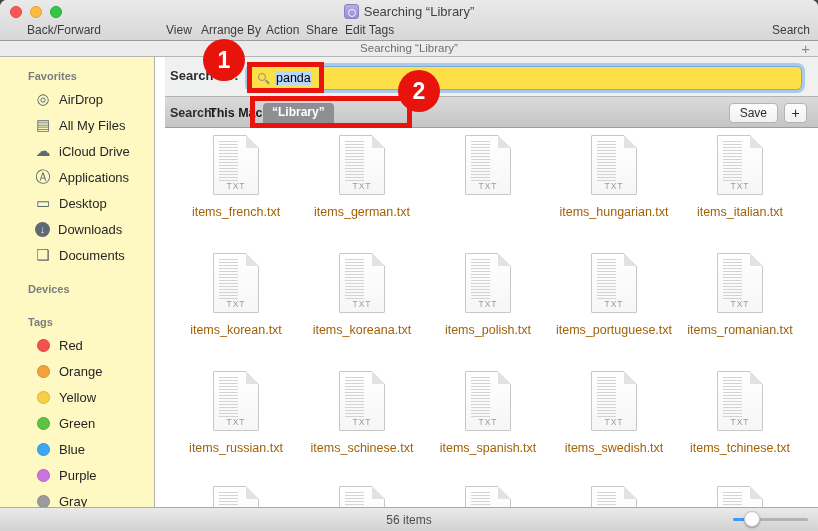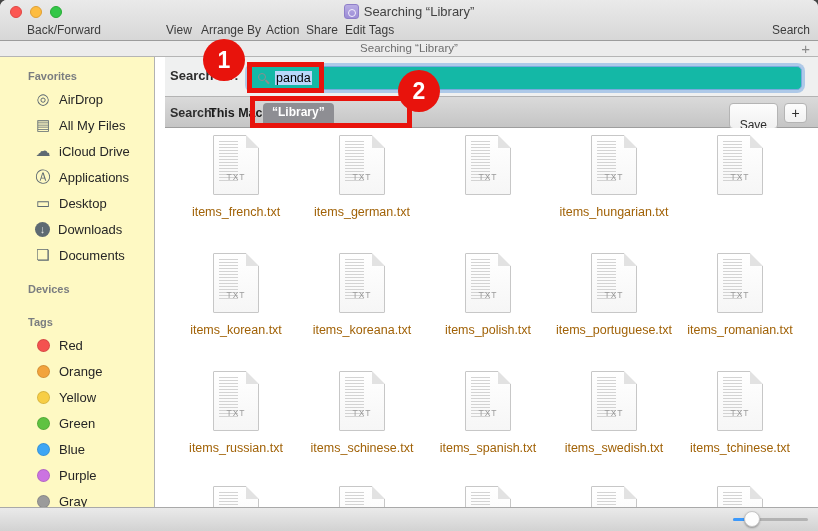--- a/index.html
+++ b/index.html
@@ -32,40 +32,40 @@
   .sb-header.h-tag { margin-top:21px; }
   .sb-item { display:flex; align-items:center; height:26px; padding-left:33px; font-size:13px; color:#262626; cursor:default; }
   .sb-ic { width:20px; text-align:center; margin-right:6px; font-size:15px; color:#5e6a72; line-height:18px; }
   .ic-downloads { display:inline-block; width:15px; height:15px; margin:0 8px 0 2px; border-radius:50%; background:#5e6a72; color:#e3e4e4; font-size:11px; line-height:15px; text-align:center; }
   .tag-dot { width:13px; height:13px; border-radius:50%; margin:0 9px 0 4px; border:1px solid rgba(0,0,0,.12); }
 
   
   .content { position:absolute; left:165px; top:57px; width:653px; height:450px; background:#fff; }
   .search-row { position:relative; height:39px; background:#eff0f0; }
   .search-label { position:absolute; left:5px; top:11px; font-size:13px; font-weight:bold; color:#2e2e2e; }
-  .search-input { position:absolute; left:83px; right:16px; top:9px; height:24px; background:#14b8a6; border:1px solid #79aade; border-radius:5px; box-shadow:0 0 0 3px rgba(110,162,224,.5); }
+  .search-input { position:absolute; left:83px; right:16px; top:9px; height:24px; background:#fde047; border:1px solid #79aade; border-radius:5px; box-shadow:0 0 0 3px rgba(110,162,224,.5); }
   .mag { position:absolute; left:9px; top:6px; width:8px; height:8px; border:1.5px solid #8d8d8d; border-radius:50%; }
   .mag::after { content:""; position:absolute; left:6px; top:7px; width:5px; height:1.5px; background:#8d8d8d; transform:rotate(45deg); }
   .search-text { position:absolute; left:26px; top:4px; font-size:12.5px; color:#000; background:#b9d7fb; padding:0 1px; }
 
   .scope-bar { position:relative; height:32px; background:linear-gradient(#dadada,#c5c5c5); border-top:1px solid #b3b3b3; border-bottom:1px solid #9e9e9e; }
   .scope-label { position:absolute; left:5px; top:9px; font-size:12.5px; font-weight:bold; color:#2e2e2e; }
   .scope-thismac { position:absolute; left:44px; top:9px; font-size:12.5px; font-weight:bold; color:#1c1c1c; cursor:default; }
   .scope-pill { position:absolute; left:98px; top:6px; height:28px; padding:0 9px; border-radius:4px; background:#8e8e93; color:#fff; font-size:12px; font-weight:bold; line-height:19px; cursor:default; }
   .btn { position:absolute; top:6px; height:20px; border:1px solid #b4b4b4; border-radius:4px; background:linear-gradient(#fdfdfd,#f1f1f1); font-size:12px; color:#2e2e2e; text-align:center; line-height:18px; cursor:default; }
-  .btn-save { right:40px; padding:12px 10px; }
+  .btn-save { right:40px; padding:0 10px; }
   .btn-plus { right:11px; width:23px; font-size:14px; }
 
   
   .files { position:relative; height:379px; background:#fff; overflow:hidden; }
   .cell { position:absolute; width:126px; text-align:center; cursor:default; }
   .ficon { position:relative; width:46px; height:60px; margin:0 auto; background:linear-gradient(#ffffff,#f6f6f6); border:1px solid #c7c7c7; border-radius:1px; }
   .ficon .cut { position:absolute; top:-1px; right:-1px; width:0; height:0; border-style:solid; border-width:0 13px 13px 0; border-color:#fff #fff #e2e2e2 transparent; }
   .ficon .tlines { position:absolute; left:5px; top:5px; width:19px; height:41px; background:repeating-linear-gradient(#cccccc 0 1px, transparent 1px 3px); opacity:.85; }
-  .ficon .ext { position:absolute; bottom:12px; left:0; right:0; font-size:8.5px; letter-spacing:1px; color:#9b9b9b; }
+  .ficon .ext { position:absolute; bottom:3px; left:0; right:0; font-size:8.5px; letter-spacing:1px; color:#9b9b9b; }
   .fname { display:block; margin:10px auto 0; width:124px; font-size:12.5px; line-height:15px; color:#a16207; word-break:break-all; }
   .fname.nowrap { white-space:nowrap; word-break:normal; }
 
   
   .statusbar { position:absolute; left:0; bottom:0; width:818px; height:24px; background:linear-gradient(#eaeaea,#d2d2d2); border-top:1px solid #a9a9a9; }
   .status-count { position:absolute; left:0; right:0; top:5px; text-align:center; font-size:12px; color:#4d4d4d; }
   .zoom-slider { position:absolute; right:10px; top:10px; width:75px; height:3px; background:#b3b3b3; border-radius:2px; cursor:default; }
   .zoom-fill { position:absolute; left:0; top:0; width:19px; height:3px; background:#3b99fc; border-radius:2px; }
   .zoom-thumb { position:absolute; left:11px; top:-7px; width:16px; height:16px; border-radius:50%; background:#fdfdfd; border:1px solid #c6c6c6; box-shadow:0 1px 2px rgba(0,0,0,.3); }
 
@@ -216,20 +216,21 @@
             <span class="ext">TXT</span>
           </div>
         <span class="fname">items_hungarian.txt</span>
       </div>
       <div class="cell" style="left:512px;top:7px">
         <div class="ficon">
             <span class="tlines"></span>
             <span class="cut"></span>
             <span class="ext">TXT</span>
           </div>
+        <span class="fname nowrap">items_italian.txt</span>
       </div>
 
       <div class="cell" style="left:8px;top:125px">
         <div class="ficon">
             <span class="tlines"></span>
             <span class="cut"></span>
             <span class="ext">TXT</span>
           </div>
         <span class="fname">items_korean.txt</span>
       </div>
@@ -334,20 +335,21 @@
       <div class="cell" style="left:512px;top:358px">
           <div class="ficon">
             <span class="tlines"></span>
             <span class="cut"></span>
           </div>
         </div>
     </div>
   </div>
 
   <div class="statusbar">
+    <div class="status-count">56 items</div>
     <div class="zoom-slider">
       <div class="zoom-fill"></div>
       <div class="zoom-thumb"></div>
     </div>
   </div>
 
   <div class="ann-rect" style="left:247px;top:62px;width:77px;height:31px"></div>
   <div class="ann-rect" style="left:250px;top:96px;width:162px;height:32px"></div>
   <div class="ann-circle" style="left:203px;top:39px">1</div>
   <div class="ann-circle" style="left:398px;top:70px">2</div>

